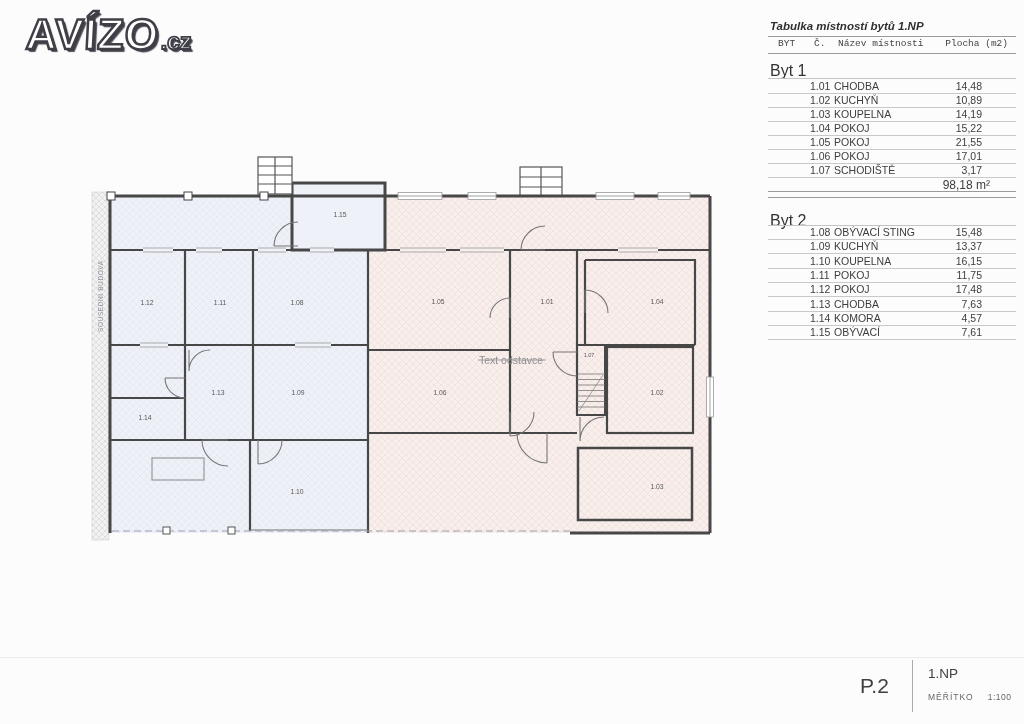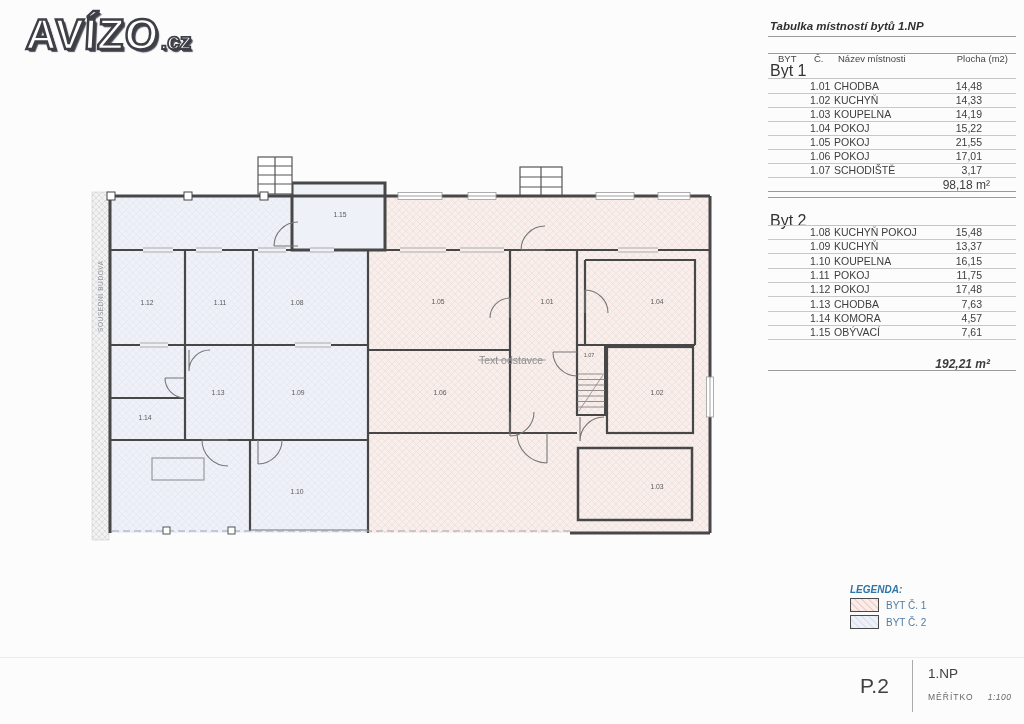--- a/index.html
+++ b/index.html
@@ -14,21 +14,21 @@
   .logo .tld{font-size:23px;font-weight:900;color:#fff;margin-left:2px;
     -webkit-text-stroke:1.8px #3f3f47;
     text-shadow:1.5px 1.5px 0 #3f3f47,2.5px 2.5px 1px #51515a;}
 
   
   .rtable{position:absolute;left:768px;top:16px;width:248px;height:380px;color:#3d3d3d;}
   .rtable .t-title{position:absolute;left:2px;top:4px;font-size:11.5px;font-weight:bold;
                    font-style:italic;color:#2f2f2f;}
   .hline{position:absolute;left:0;width:100%;border-top:1px solid #9a9a9a;height:0;}
   .hline.light{border-top-color:#c4c4c4;}
-  .t-head{position:absolute;left:0;top:37px;width:100%;height:14px;font-size:9.5px;color:#444;}
+  .t-head{position:absolute;left:0;top:22px;width:100%;height:14px;font-size:9.5px;color:#444;font-family:Liberation Mono, monospace;}
   .t-head .h-byt{position:absolute;left:10px;}
   .t-head .h-no{position:absolute;left:46px;}
   .t-head .h-name{position:absolute;left:70px;}
   .t-head .h-area{position:absolute;right:8px;}
   .t-group{position:absolute;left:2px;font-size:16px;color:#333;}
   .trow{position:absolute;left:0;width:100%;height:13px;border-bottom:0.8px solid #c9c9c9;
         font-size:10.5px;color:#3d3d3d;}
   .trow .no{position:absolute;left:42px;}
   .trow .nm{position:absolute;left:66px;white-space:nowrap;}
   .trow .ar{position:absolute;right:34px;}
@@ -50,21 +50,21 @@
   .sw.sw1{background:repeating-linear-gradient(45deg,#f0d2cc 0 1.5px,#f9ece9 1.5px 5px);}
   .sw.sw2{background:repeating-linear-gradient(45deg,#dde3ef 0 1.5px,#eef1f7 1.5px 5px);}
   .l-item .l-label{font-size:10px;color:#4f7ca3;}
 
   
   .sheetline{position:absolute;left:0;top:657px;width:1024px;border-top:1px solid #ececec;}
   .tb-sheet{position:absolute;left:860px;top:674px;font-size:21px;color:#3f3f3f;}
   .tb-div{position:absolute;left:912px;top:660px;height:52px;border-left:1px solid #aaa;}
   .tb-floor{position:absolute;left:928px;top:666px;font-size:13.5px;color:#3f3f3f;}
   .tb-scale{position:absolute;left:928px;top:692px;font-size:8.5px;color:#666;letter-spacing:1px;}
-  .tb-scale .v{margin-left:14px;letter-spacing:0.5px;font-style:italic;}
+  .tb-scale .v{margin-left:14px;letter-spacing:0.5px;}
 
   svg text{font-family:"Liberation Sans",sans-serif;}
 </style>
 </head>
 <body>
 
 <div class="page">
 
   <svg width="1024" height="724" viewBox="0 0 1024 724" style="position:absolute;left:0;top:0">
     <defs>
@@ -237,21 +237,21 @@
     <div class="hline light" style="top:62px"></div>
     <div id="byt1-rows">
         <div class="trow" style="top: 64px;">
           <span class="no">1.01</span>
           <span class="nm">CHODBA</span>
           <span class="ar">14,48</span>
         </div>
         <div class="trow" style="top: 78px;">
           <span class="no">1.02</span>
           <span class="nm">KUCHYŇ</span>
-          <span class="ar">14,33</span>
+          <span class="ar">10,89</span>
         </div>
         <div class="trow" style="top: 92px;">
           <span class="no">1.03</span>
           <span class="nm">KOUPELNA</span>
           <span class="ar">14,19</span>
         </div>
         <div class="trow" style="top: 106px;">
           <span class="no">1.04</span>
           <span class="nm">POKOJ</span>
           <span class="ar">15,22</span>
@@ -275,21 +275,21 @@
     <div class="tsub" style="top:162px">
       <span>98,18 m²</span>
     </div>
     <div class="hline" style="top:181px"></div>
 
     <div class="t-group" style="top:196px">Byt 2</div>
     <div class="hline light" style="top:209px"></div>
     <div id="byt2-rows">
         <div class="trow" style="top: 210px;">
           <span class="no">1.08</span>
-          <span class="nm">KUCHYŇ POKOJ</span>
+          <span class="nm">OBÝVACÍ STING</span>
           <span class="ar">15,48</span>
         </div>
         <div class="trow" style="top: 224.3px;">
           <span class="no">1.09</span>
           <span class="nm">KUCHYŇ</span>
           <span class="ar">13,37</span>
         </div>
         <div class="trow" style="top: 238.6px;">
           <span class="no">1.10</span>
           <span class="nm">KOUPELNA</span>
@@ -314,37 +314,23 @@
           <span class="no">1.14</span>
           <span class="nm">KOMORA</span>
           <span class="ar">4,57</span>
         </div>
         <div class="trow" style="top: 310.1px;">
           <span class="no">1.15</span>
           <span class="nm">OBÝVACÍ</span>
           <span class="ar">7,61</span>
         </div>
       </div>
-    <div class="tsub total" style="top:341px">
-      <span>192,21 m²</span>
-    </div>
   </div>
 
 
-  <div class="legend">
-    <div class="l-title">LEGENDA:</div>
-    <div class="l-item">
-      <span class="sw sw1"></span>
-      <span class="l-label">BYT Č. 1</span>
-    </div>
-    <div class="l-item">
-      <span class="sw sw2"></span>
-      <span class="l-label">BYT Č. 2</span>
-    </div>
-  </div>
 
   <div class="sheetline"></div>
   <div class="tb-sheet">P.2</div>
   <div class="tb-div"></div>
   <div class="tb-floor">1.NP</div>
   <div class="tb-scale">
     <span>MĚŘÍTKO</span><span class="v">1:100</span>
   </div>
 
 </div>

